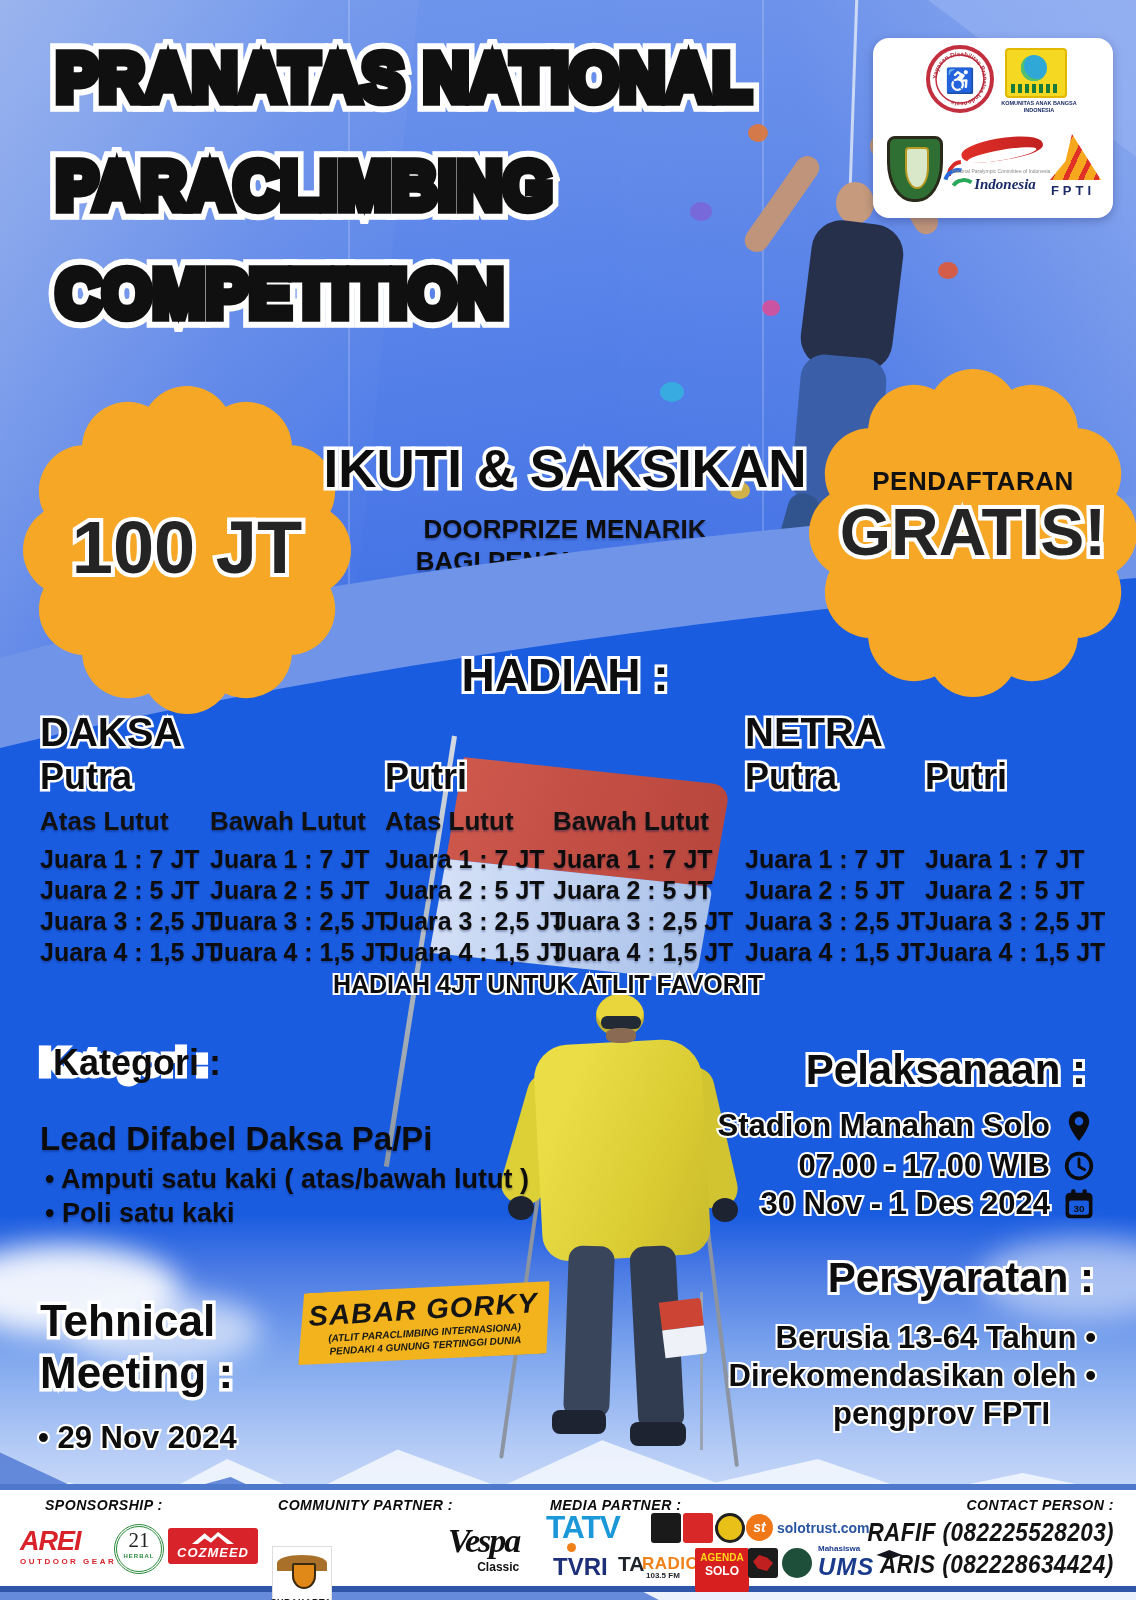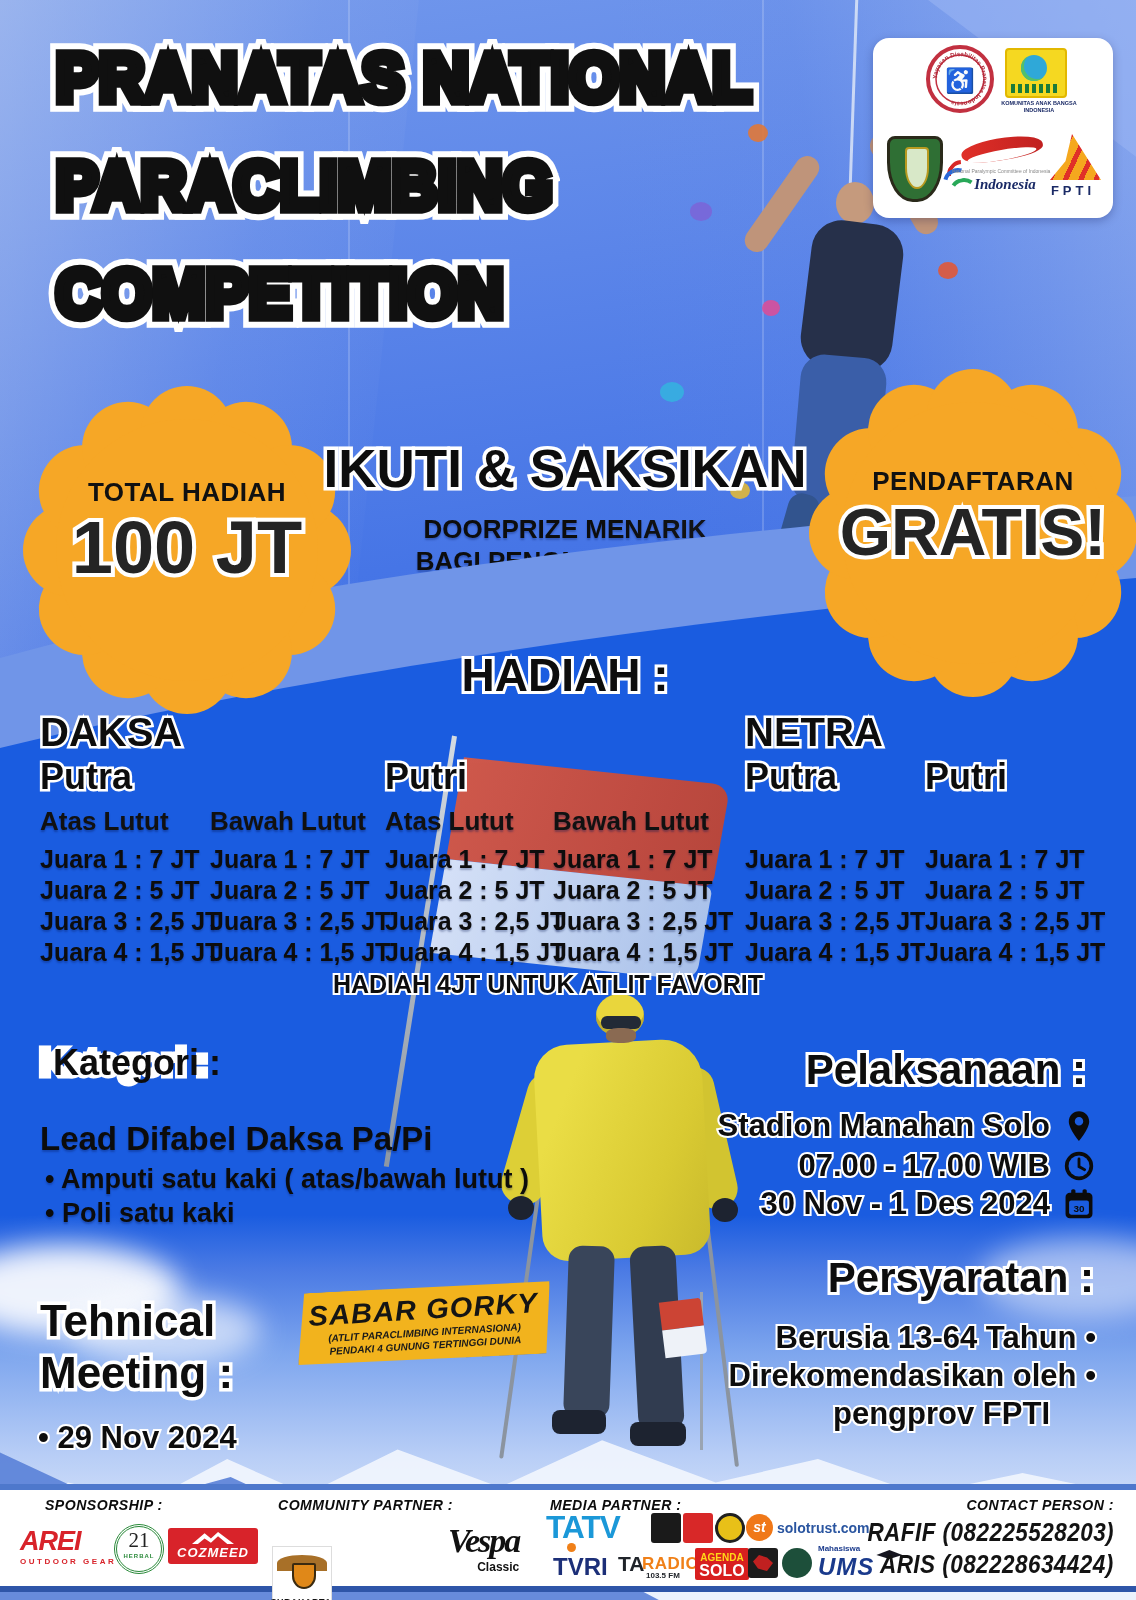--- a/index.html
+++ b/index.html
@@ -172,23 +172,23 @@
   .vespa-sub{font-size:12px;font-weight:bold;color:#111;}
   .tatv{font-size:31px;font-weight:bold;color:#1b98d8;letter-spacing:-1px;transform:scaleX(1.02);transform-origin:left;}
   .sq{position:absolute;width:30px;height:30px;border-radius:3px;z-index:8;}
   .st-circle{width:27px;height:27px;border-radius:50%;background:#f07818;color:#fff;font-weight:bold;font-style:italic;
     font-size:14px;text-align:center;line-height:27px;}
   .solotrust{font-size:14px;font-weight:bold;color:#2a55a0;}
   .tvri{font-size:24px;font-weight:bold;color:#1c2f78;letter-spacing:0;}
   .ta{font-size:21px;font-weight:bold;color:#20242a;}
   .radio{font-size:17px;font-weight:bold;color:#f08018;letter-spacing:.5px;}
   .radio-freq{font-size:8px;font-weight:bold;color:#20242a;}
-  .agenda{width:54px;height:32px;background:#d81f1f;border-radius:2px;text-align:center;}
+  .agenda{width:54px;height:44px;background:#d81f1f;border-radius:2px;text-align:center;}
   .agenda-l1{font-size:10px;font-weight:bold;color:#ffd818;line-height:13px;margin-top:3px;}
-  .agenda-l2{font-size:16px;font-weight:bold;color:#fff;line-height:14px;}
+  .agenda-l2{font-size:12px;font-weight:bold;color:#fff;line-height:14px;}
   .ums-name{font-family:Liberation Sans, sans-serif;font-style:italic;font-size:24px;font-weight:bold;color:#1a3a8c;letter-spacing:1px;}
   .ums-sub{font-size:8px;font-weight:bold;color:#1a3a8c;}
   .ums-cap{width:26px;height:9px;background:#15151f;clip-path:polygon(50% 0,100% 55%,50% 100%,0 55%);}
   .contact-line{position:absolute;right:22px;text-align:right;font-size:25px;font-weight:bold;font-style:italic;
     color:#131313;letter-spacing:.5px;transform:scaleX(.9);transform-origin:right;z-index:8;white-space:nowrap;}
 </style>
 </head>
 <body>
 
 <div id="poster">
@@ -314,21 +314,20 @@
     <div class="lobe" style="transform:rotate(90deg) translate(118px);"></div>
     <div class="lobe" style="transform:rotate(120deg) translate(118px);"></div>
     <div class="lobe" style="transform:rotate(150deg) translate(118px);"></div>
     <div class="lobe" style="transform:rotate(180deg) translate(118px);"></div>
     <div class="lobe" style="transform:rotate(210deg) translate(118px);"></div>
     <div class="lobe" style="transform:rotate(240deg) translate(118px);"></div>
     <div class="lobe" style="transform:rotate(270deg) translate(118px);"></div>
     <div class="lobe" style="transform:rotate(300deg) translate(118px);"></div>
     <div class="lobe" style="transform:rotate(330deg) translate(118px);"></div>
     <div class="core"></div>
-    <div class="btxt badge-label" style="top:92px;">TOTAL HADIAH</div>
     <div class="btxt badge-value ol" style="top:120px;--sw:8px;" data-text="100 JT">100 JT</div>
   </div>
 
   <div class="badge" style="left:808px;top:368px;">
     <div class="lobe" style="transform:rotate(0deg) translate(118px);"></div>
     <div class="lobe" style="transform:rotate(30deg) translate(118px);"></div>
     <div class="lobe" style="transform:rotate(60deg) translate(118px);"></div>
     <div class="lobe" style="transform:rotate(90deg) translate(118px);"></div>
     <div class="lobe" style="transform:rotate(120deg) translate(118px);"></div>
     <div class="lobe" style="transform:rotate(150deg) translate(118px);"></div>

